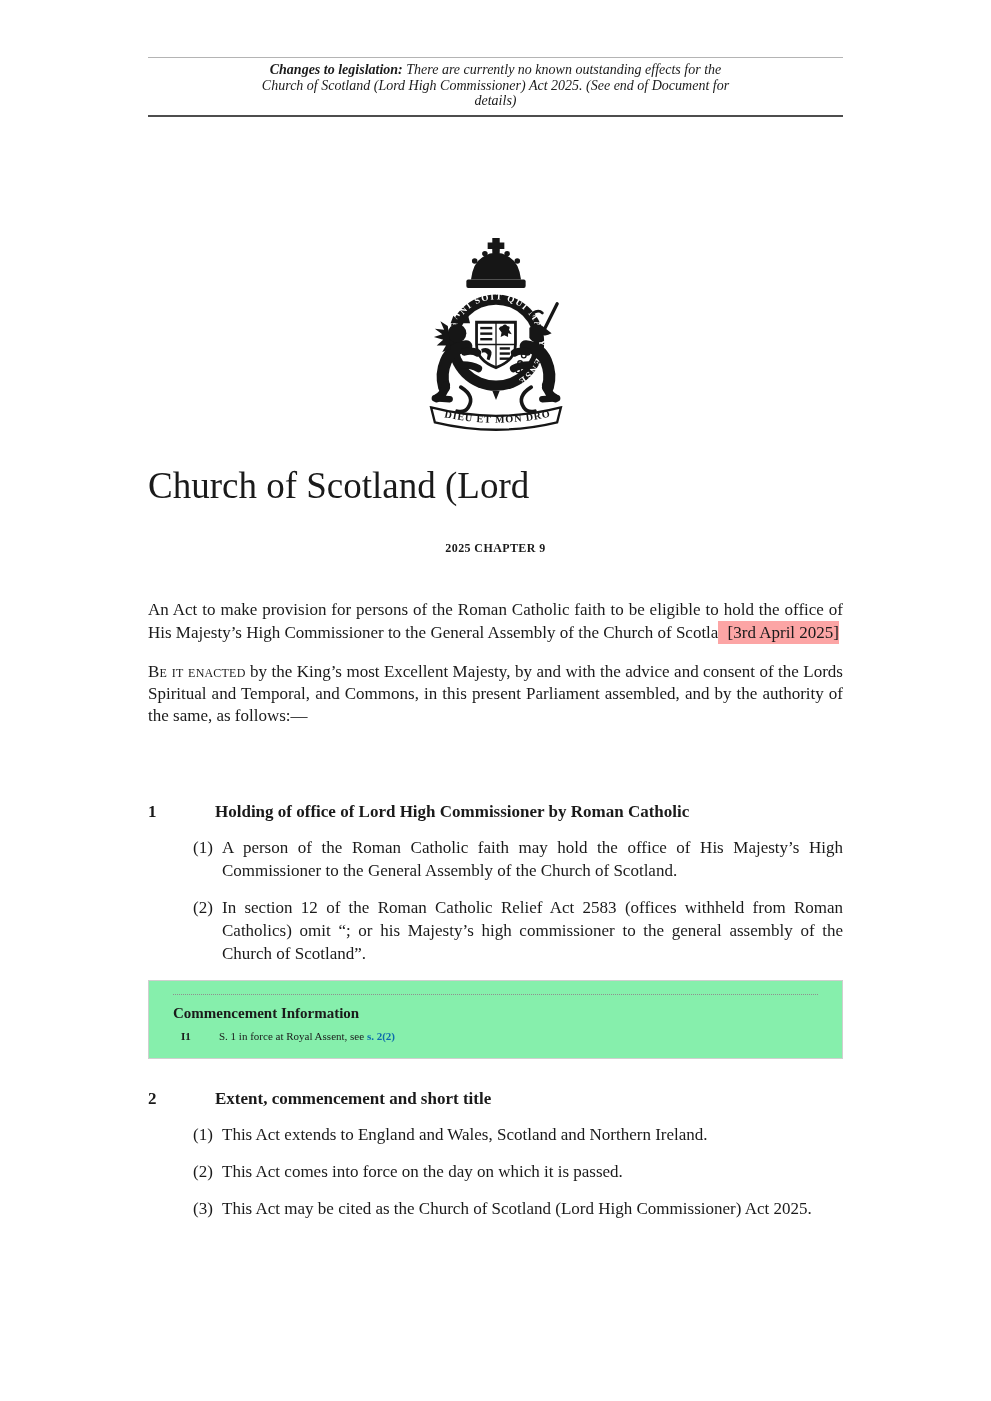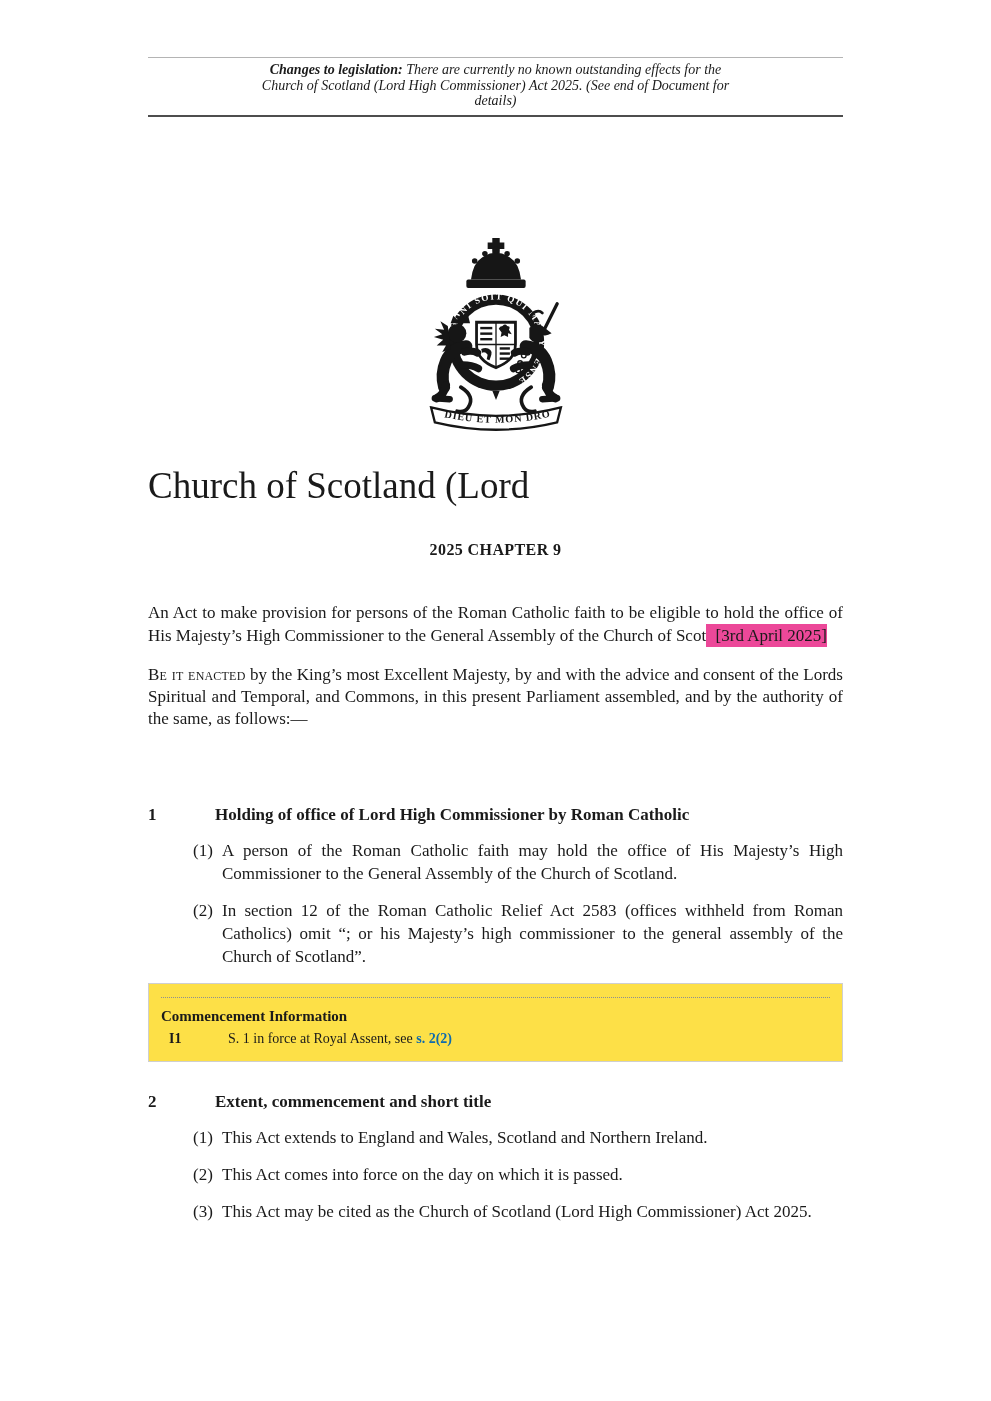--- a/index.html
+++ b/index.html
@@ -28,51 +28,51 @@
   .crest-wrap { margin-top:120px; text-align:center; }
   .crest-wrap svg { display:inline-block; }
 
   
   .act-title {
     margin-top:19px; 
     font-size:37px; line-height:48px; font-weight:normal;
   }
   .chapter {
     margin-top:31px; text-align:center;
-    font-size:16px; font-weight:bold; letter-spacing:0.4px;
+    font-size:12px; font-weight:bold; letter-spacing:0.4px;
   }
 
   
   .longtitle {
     margin-top:42px; font-size:17px; line-height:23px;
     text-align:justify; position:relative;
   }
-  .assent { position:absolute; right:16px; bottom:0; background:#ec4899; padding-left:10px; }
+  .assent { position:absolute; right:4px; bottom:0; background:#fca5a5; padding-left:10px; }
   .enacting { margin-top:17px; font-size:17px; line-height:22px; text-align:justify; }
   .smallcaps { font-variant:small-caps; letter-spacing:0.2px; }
 
   
   .section-1 { margin-top:74px; }
   .section-2 { margin-top:29px; }
   .sec-head { display:flex; font-size:17px; line-height:21px; font-weight:bold; }
   .sec-num { flex:none; width:67px; }
   .subsection { display:flex; margin-left:45px; margin-top:14px; font-size:17px; line-height:23px; }
   .ss-num { flex:none; width:29px; }
   .ss-text { flex:1; text-align:justify; }
 
   
   .ci-box {
     margin-top:15px;
     border:1px solid #cfcfcf;
-    padding:13px 12px 13px;
-    background:#fde047;
+    padding:13px 24px 13px;
+    background:#86efac;
   }
   .ci-dotted { border-top:1px dotted #8f8f8f; margin-bottom:9px; }
   .ci-head { font-weight:bold; font-size:15px; line-height:19px; }
-  .ci-entry { display:flex; font-size:14px; line-height:18px; margin-top:4px;gap:21px; }
+  .ci-entry { display:flex; font-size:11px; line-height:18px; margin-top:4px; }
   .ci-ref { flex:none; width:38px; margin-left:8px; font-weight:bold; }
   .ci-link { color:#0e6bad; font-weight:bold; text-decoration:none; cursor:pointer; }
 </style>
 </head>
 <body>
 
 <div class="doc">
 
   <div class="changes-note">
     <span class="inner"><span class="cn-label">Changes to legislation:</span><span> There are currently no known outstanding effects for the Church of Scotland (Lord High Commissioner) Act 2025. (See end of Document for details)</span></span>

